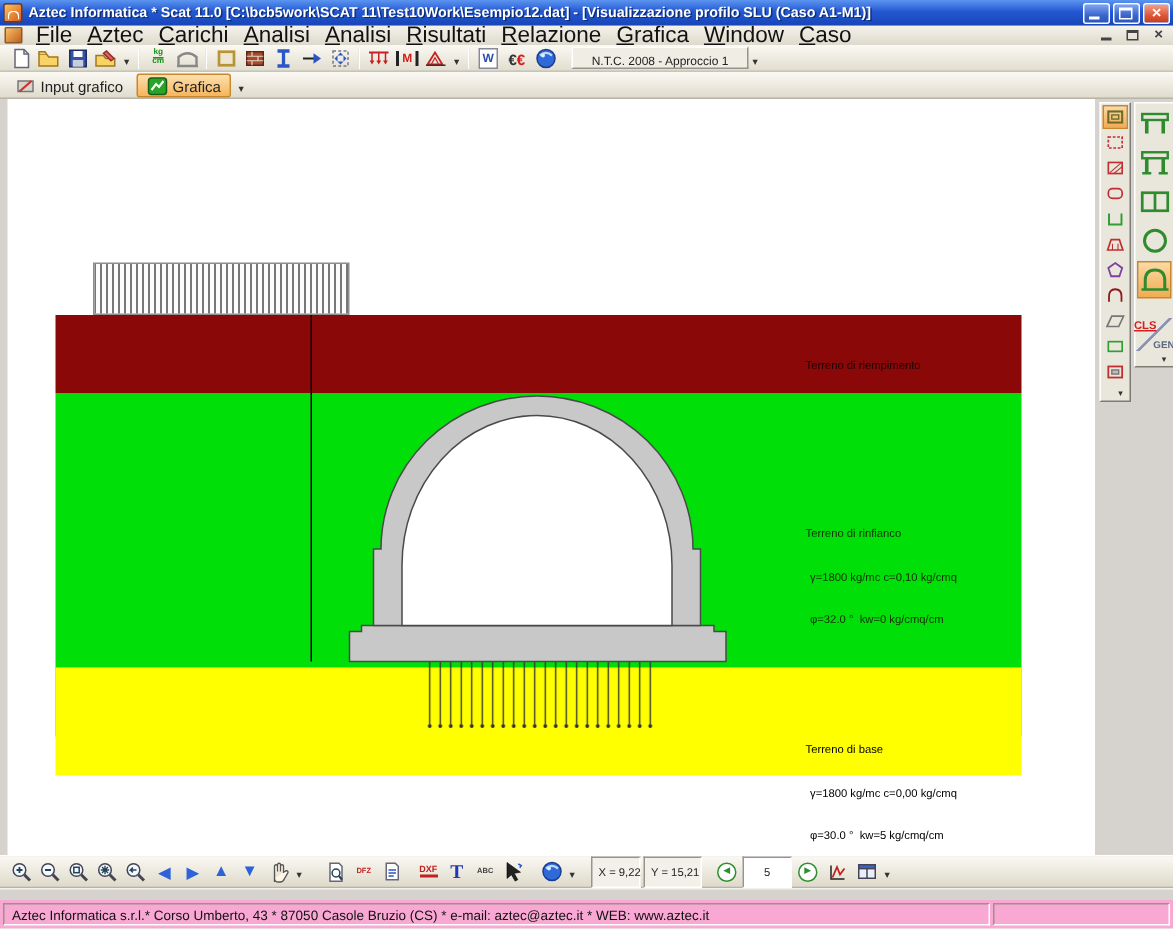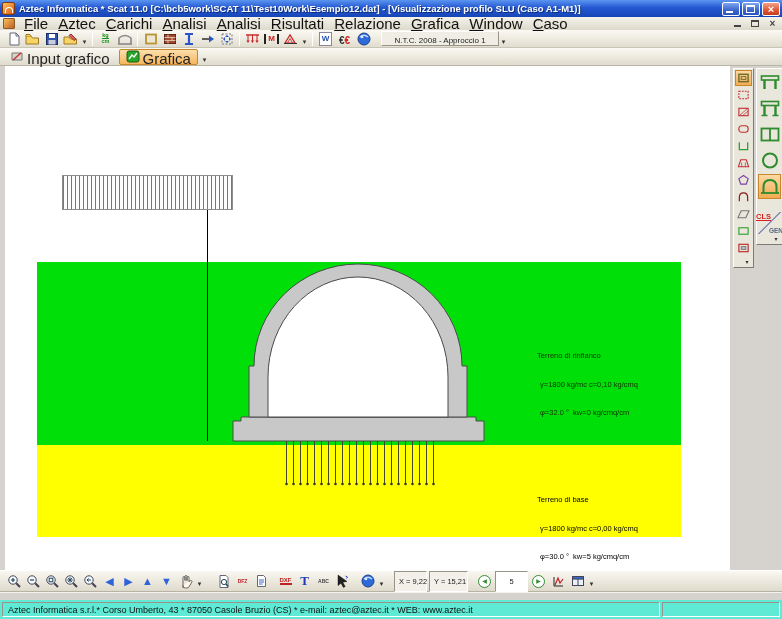--- a/index.html
+++ b/index.html
@@ -54,36 +54,36 @@
   .kgcm .cm{border-top:1px solid #1E8E1E}
   .mom{border-left:2px solid #222;border-right:2px solid #222;padding:0 2px;font-size:8px;
     font-weight:bold;color:#D02020;line-height:10px}
   .word-ic{width:13px;height:14px;background:#fff;border:1px solid #889;display:flex;
     align-items:center;justify-content:center;font-size:8px;font-weight:bold;color:#2A4FB0}
   .euro1{color:#333;font-size:10px;font-weight:bold}
   .euro2{color:#D02020;font-size:10px;font-weight:bold}
   .combo{width:118px;height:15px;margin-left:8px;background:#EFEDE4;border:1px solid;
     border-color:#FFF #98948A #98948A #FFF;font-size:8px;color:#222;
     display:flex;align-items:flex-end;justify-content:center;white-space:nowrap}
-  .vtab{height:16px;display:flex;align-items:flex-start;gap:3px;padding:0 6px;font-size:15px;
+  .vtab{height:16px;display:flex;align-items:flex-end;gap:3px;padding:0 6px;font-size:10px;
     color:#222;border:1px solid transparent;border-radius:2px;flex:0 0 auto;margin-right:2px}
   .vtab.active{background:linear-gradient(180deg,#FDE0AE,#F5B55C);border-color:#C9862B}
 
   
   .main{position:absolute;top:66px;left:0;width:782px;height:504px;background:#D6D3CE}
   .page{position:absolute;left:5px;top:0;width:725px;height:504px;background:#fff}
   .draw-title{position:absolute;left:60px;top:50px;font-family:"DejaVu Sans",sans-serif;
     font-variant:small-caps;font-size:20px;letter-spacing:4px;color:#1A1A1A;white-space:nowrap}
   .load-strip{position:absolute;left:57px;top:109px;width:171px;height:35px;border:1px solid #8E8E8E;
     background-color:#FCFCFC;
     background-image:repeating-linear-gradient(90deg,#777 0,#777 1px,transparent 1px,transparent 4px)}
   .layer{position:absolute;left:32px;width:644px}
   .layer.riempimento{top:144px;height:52px;background:#8B0808}
   .layer.rinfianco{top:196px;height:229px;background:#00E008}
-  .layer.base{top:379px;height:92px;background:#FFFF00}
+  .layer.base{top:379px;height:72px;background:#FFFF00}
   .soil-label{position:absolute;left:500px;font-size:7.5px;line-height:9.5px;color:#000;white-space:pre}
   .layer.riempimento .soil-label{top:10px;color:#1C0404}
   .layer.rinfianco .soil-label{top:70px;color:#103000}
   .layer.base .soil-label{top:31px}
   .soil-label div:nth-child(n+2){padding-left:3px}
   .vline{position:absolute;left:202px;top:144px;width:1px;height:231px;background:#000}
   .structure{position:absolute;left:195px;top:184px;width:320px;height:260px}
 
   
   .panel{position:absolute;background:#E9E6DC;border:1px solid;border-color:#FFF #7E7B73 #7E7B73 #FFF;
@@ -119,21 +119,21 @@
   .cbtn.next{margin-left:0}
   .cbtn::before{font-size:6px;color:#2F8F2F;line-height:1}
   .cbtn.prev::before{content:"◀"} .cbtn.next::before{content:"▶"}
   .tinytxt{font-size:5px;font-weight:bold;color:#C02020;line-height:5px;text-align:center}
   .bigT{color:#2038B8;font-size:13px;font-weight:bold;font-family:"Liberation Serif",serif}
   .abc{font-size:5px;font-weight:bold;color:#444;letter-spacing:0}
 
   
   .divband{position:absolute;top:591px;left:0;width:782px;height:9px;background:#D6D3CE;
     border-top:1px solid #B6B2A4;box-shadow:inset 0 1px 0 #F4F2EA}
-  .statusbar{position:absolute;top:600px;left:0;width:782px;height:19px;background:#5eead4;
+  .statusbar{position:absolute;top:600px;left:0;width:782px;height:19px;background:#f9a8d4;
     display:flex;padding:2px;gap:2px}
   .spanel{border:1px solid;border-color:#98948A #FFF #FFF #98948A;font-size:9px;color:#111;
     display:flex;align-items:center;padding:0 5px;white-space:nowrap;overflow:hidden}
   .spanel.info{width:658px}
   .spanel.extra{flex:1}
 </style>
 </head>
 <body>
 
 <div class="titlebar">
@@ -296,20 +296,27 @@
     <span>Grafica</span>
   </div>
   <div class="ovf"></div>
 </div>
 
 <div class="main">
   <div class="page">
 
     <div class="load-strip"></div>
 
+    <div class="layer riempimento">
+      <div class="soil-label">
+        <div>Terreno di riempimento</div>
+        <div>γ=1800 kg/mc c=0,00 kg/cmq</div>
+        <div>φ=34.0 °</div>
+      </div>
+    </div>
     <div class="layer rinfianco">
       <div class="soil-label">
         <div>Terreno di rinfianco</div>
         <div>γ=1800 kg/mc c=0,10 kg/cmq</div>
         <div>φ=32.0 °  kw=0 kg/cmq/cm</div>
       </div>
     </div>
     <div class="layer base">
       <div class="soil-label">
         <div>Terreno di base</div>

